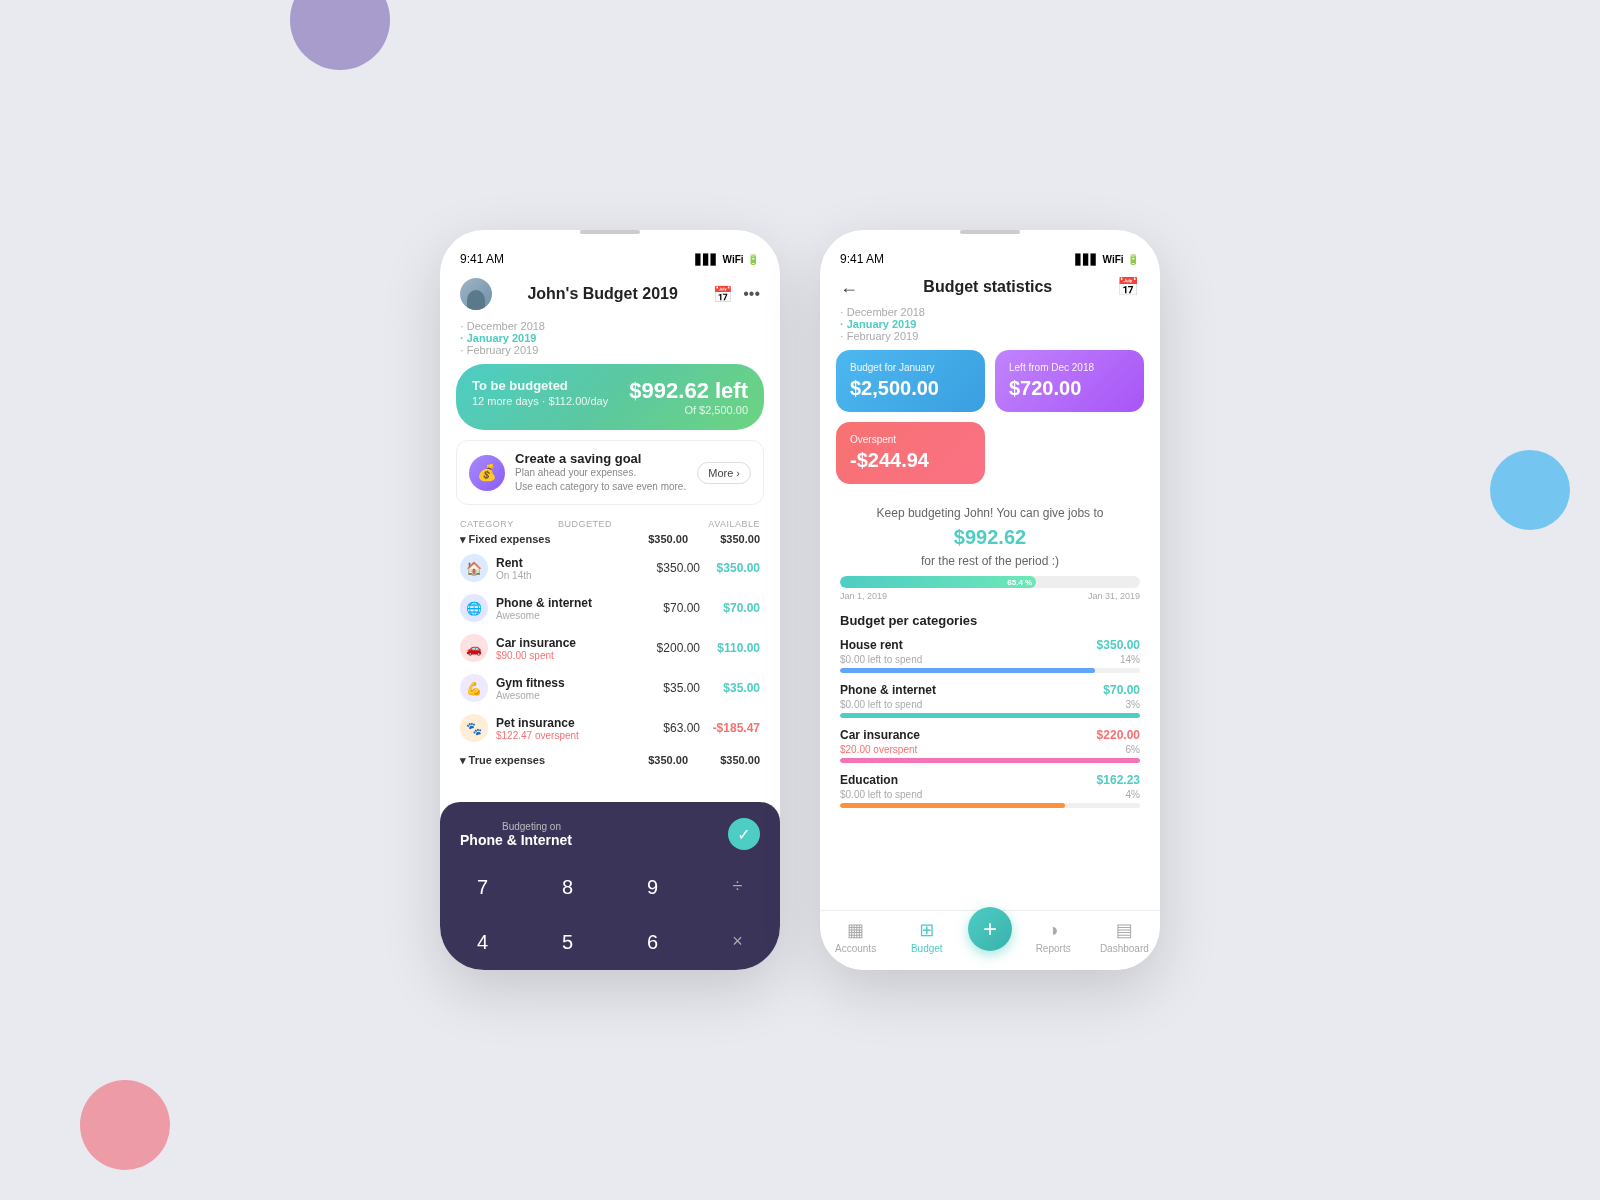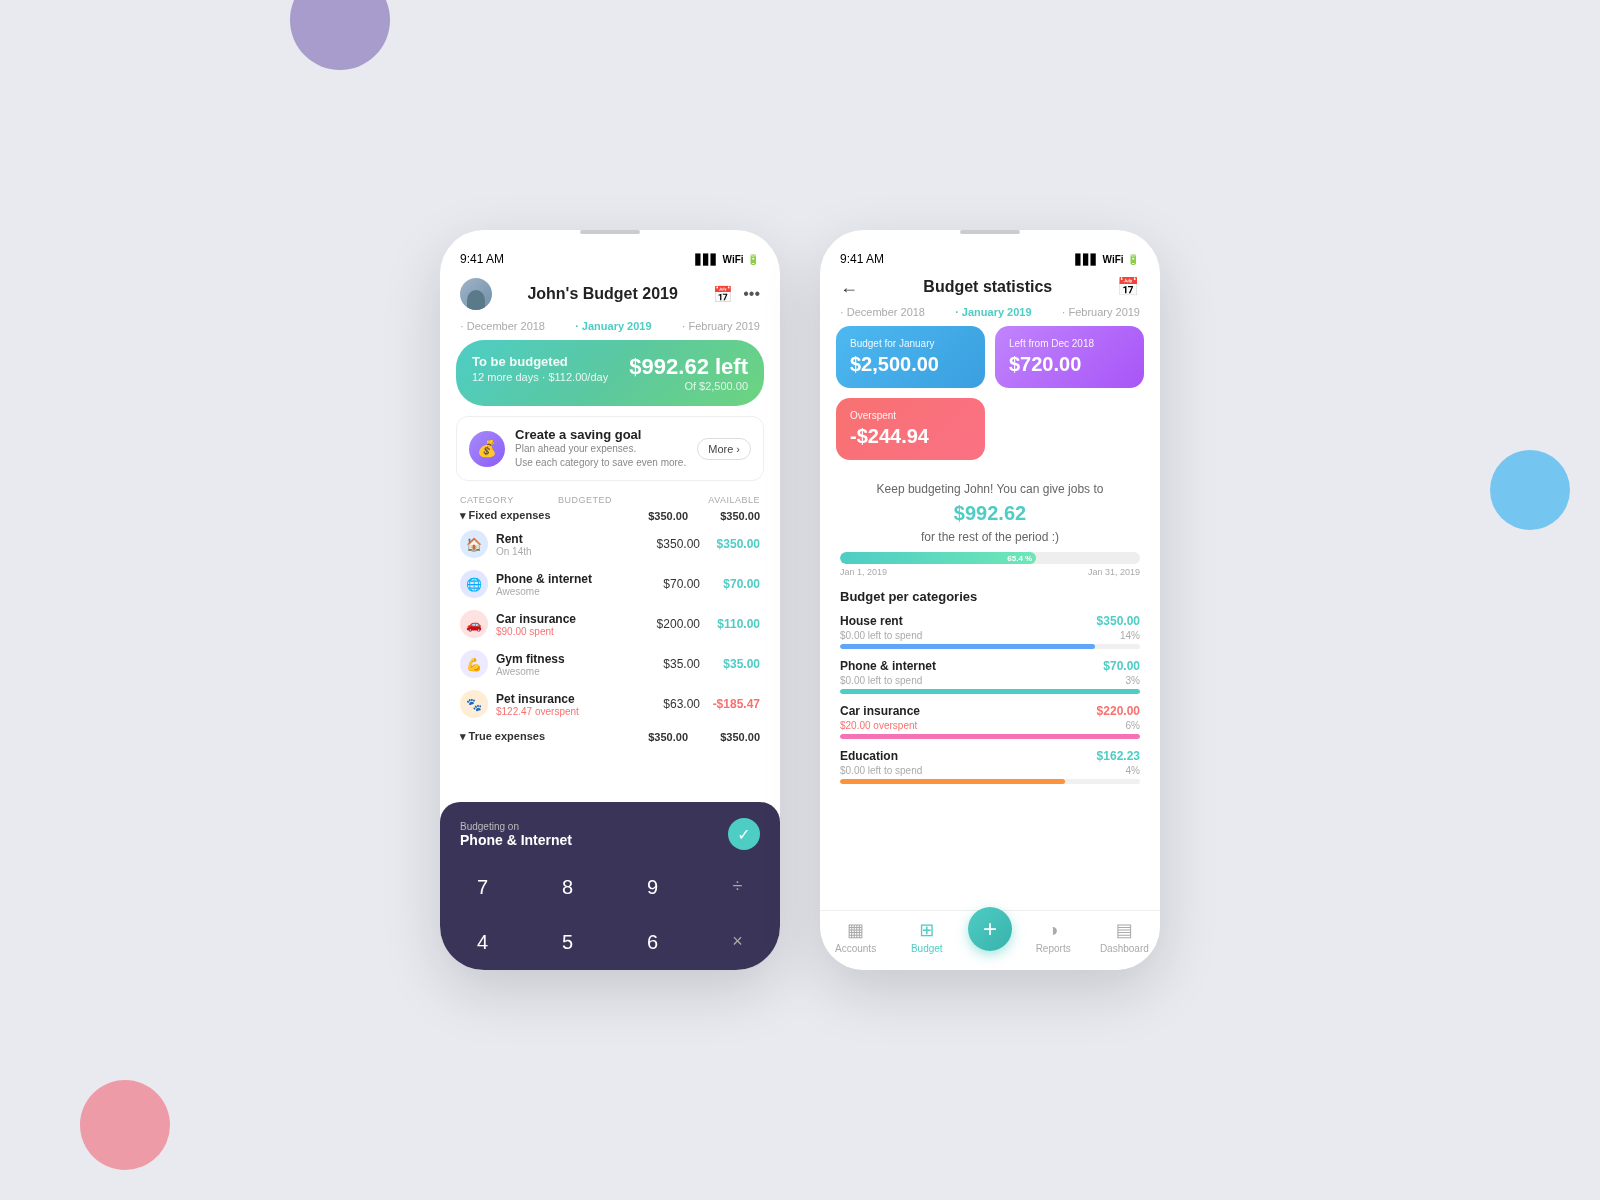--- a/index.html
+++ b/index.html
@@ -115,20 +115,21 @@
       color: #222;
     }
     .left-header-icons { display: flex; gap: 10px; align-items: center; color: #555; font-size: 16px; }
 
     
     .month-nav {
       display: flex;
       justify-content: space-between;
       padding: 4px 20px 8px;
       font-size: 11px;
+      flex-direction: column;
     }
     .month-nav .inactive { color: #aaa; }
     .month-nav .active { color: #4ecdc4; font-weight: 700; }
 
     
     .budget-card {
       margin: 0 16px 10px;
       background: linear-gradient(135deg, #4ecdc4 0%, #5bc8a0 50%, #6dd480 100%);
       border-radius: 28px;
       padding: 14px 16px;
@@ -201,40 +202,39 @@
     .cat-row-avail.green { color: #4ecdc4; }
     .cat-row-avail.red { color: #f87171; }
 
     .cat-section-header {
       display: flex;
       justify-content: space-between;
       padding: 2px 20px 2px;
       font-size: 11px;
       font-weight: 700;
       color: #333;
-      align-items: flex-end;
     }
     .cat-section-header .vals { display: flex; gap: 20px; }
     .cat-section-header .vals span { width: 52px; text-align: right; font-size: 11px; color: #333; }
 
     
     .calc-overlay {
       position: absolute;
       bottom: 0; left: 0; right: 0;
       background: #3a3458;
       border-radius: 20px 20px 0 0;
       padding: 12px 0 0;
     }
     .calc-header {
       padding: 4px 20px 10px;
       display: flex;
       justify-content: space-between;
       align-items: center;
     }
-    .calc-header-label { font-size: 10px; color: #bbb; }
+    .calc-header-label { font-size: 10px; color: #bbb; margin-left: 42px; }
     .calc-header-title { font-size: 14px; font-weight: 700; color: #fff; }
     .calc-check {
       width: 32px; height: 32px;
       border-radius: 50%;
       background: #4ecdc4;
       display: flex; align-items: center; justify-content: center;
       color: white; font-size: 16px;
     }
     .calc-grid {
       display: grid;

